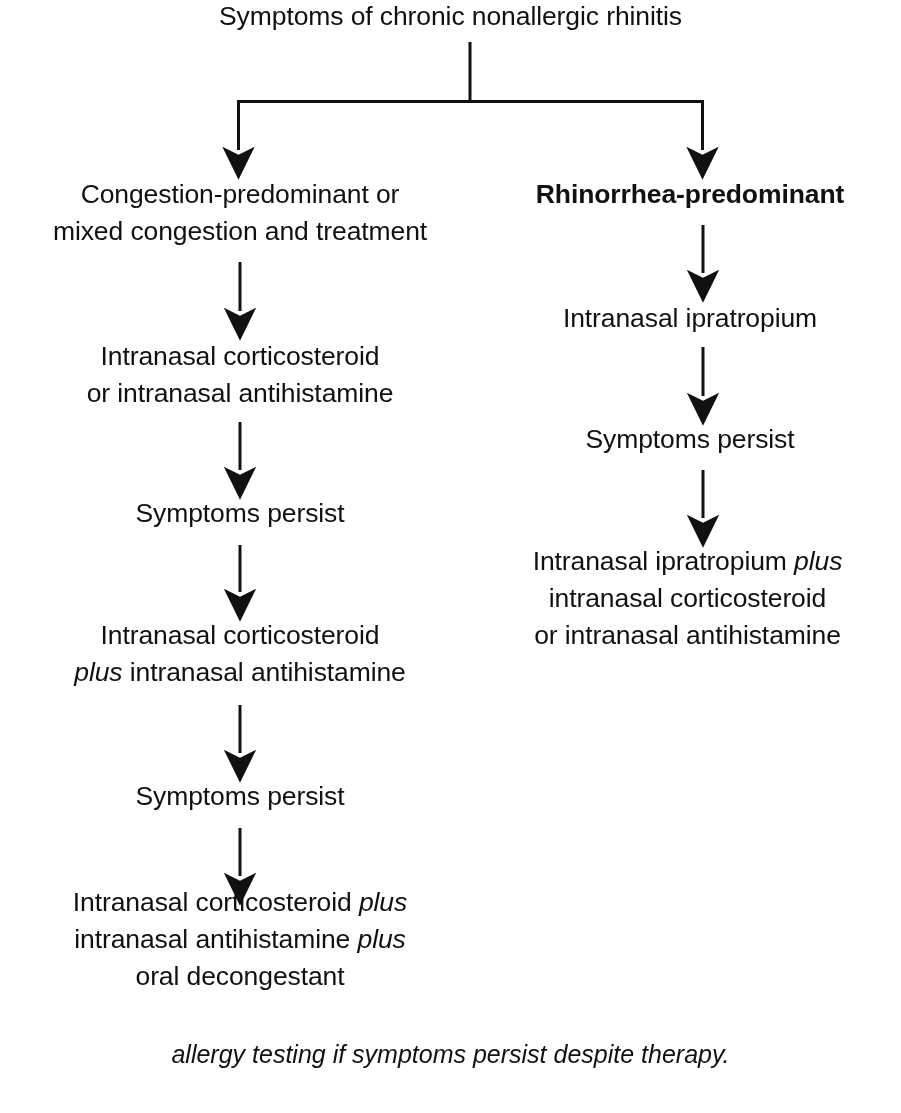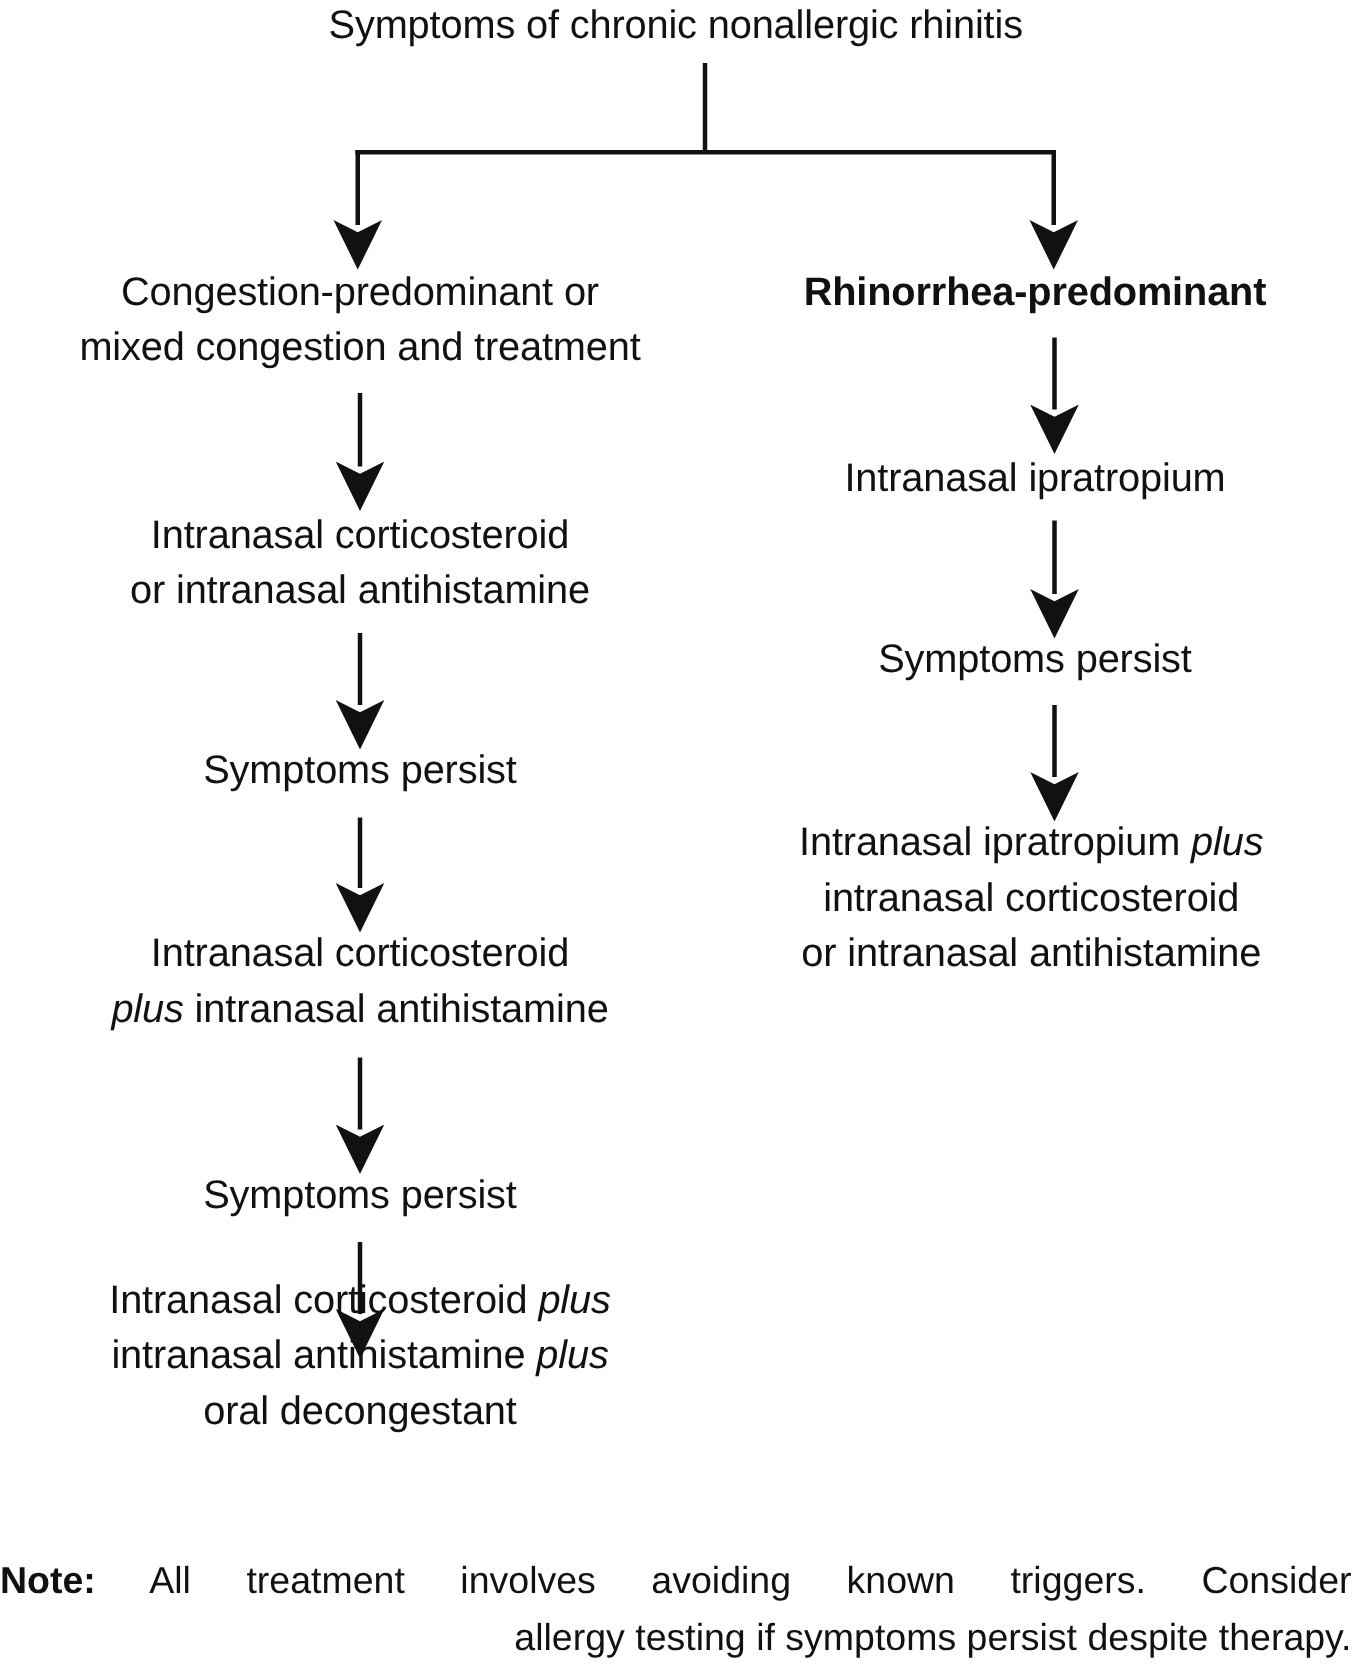--- a/index.html
+++ b/index.html
@@ -46,21 +46,21 @@
     width: 901px;
     top: -2px;
   }
 
   
   #left-branch-label  { left: 10px;  top: 176px; width: 460px; }
   #left-step-1        { left: 20px;  top: 338px; width: 440px; }
   #left-persist-1     { left: 20px;  top: 495px; width: 440px; }
   #left-step-2        { left: 10px;  top: 617px; width: 460px; }
   #left-persist-2     { left: 20px;  top: 778px; width: 440px; }
-  #left-step-3        { left: 10px;  top: 848px; width: 460px; }
+  #left-step-3        { left: 10px;  top: 884px; width: 460px; }
 
   
   #right-branch-label { left: 480px; top: 176px; width: 420px; font-weight: bold; }
   #right-step-1       { left: 480px; top: 300px; width: 420px; }
   #right-persist-1    { left: 480px; top: 421px; width: 420px; }
   #right-step-2       { left: 475px; top: 543px; width: 425px; }
 
   
   #note-block {
     position: absolute;
@@ -77,21 +77,22 @@
     font-weight: bold;
   }
   #note-block .note-body-line {
     display: block;
   }
   #note-block .note-line-1 {
     text-align: justify;
     text-align-last: justify;
   }
   #note-block .note-line-2 {
-    text-align: right;
+    text-align: center;
+    font-style: italic;
   }
 </style>
 </head>
 <body>
 
 <svg id="flow-canvas" viewBox="0 0 901 1020" xmlns="http://www.w3.org/2000/svg">
   <defs>
 
     <marker id="barb" markerWidth="12" markerHeight="12" refX="1.1" refY="6" orient="auto" markerUnits="strokeWidth">
       <path d="M 0,0.6 L 11,6 L 0,11.4 L 2.7,6 Z" fill="#111111"></path>
@@ -140,18 +141,14 @@
 
 <div class="node" id="right-step-1">Intranasal ipratropium</div>
 
 <div class="node" id="right-persist-1">Symptoms persist</div>
 
 <div class="node em-italic" id="right-step-2">Intranasal ipratropium <em>plus</em>
 intranasal corticosteroid
 or intranasal antihistamine</div>
 
 <div id="note-block">
-  <span class="note-body-line note-line-1">
-    <span class="note-label">Note:</span>
-    <span>All treatment involves avoiding known triggers. Consider</span>
-  </span>
   <span class="note-body-line note-line-2">allergy testing if symptoms persist despite therapy.</span>
 </div>
 
 </body></html>

